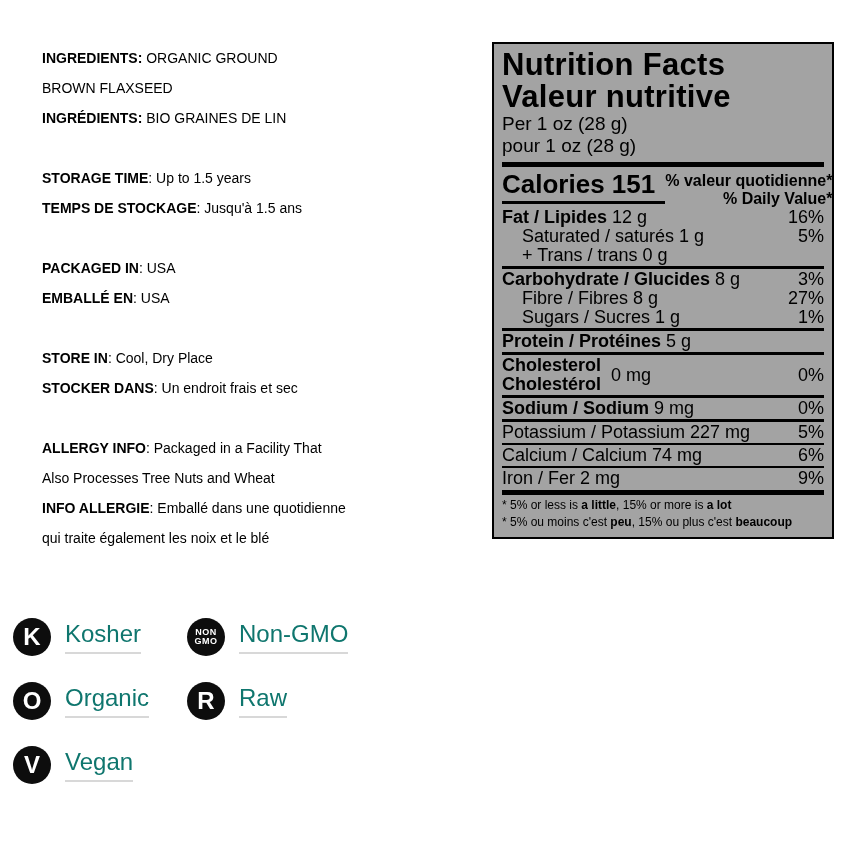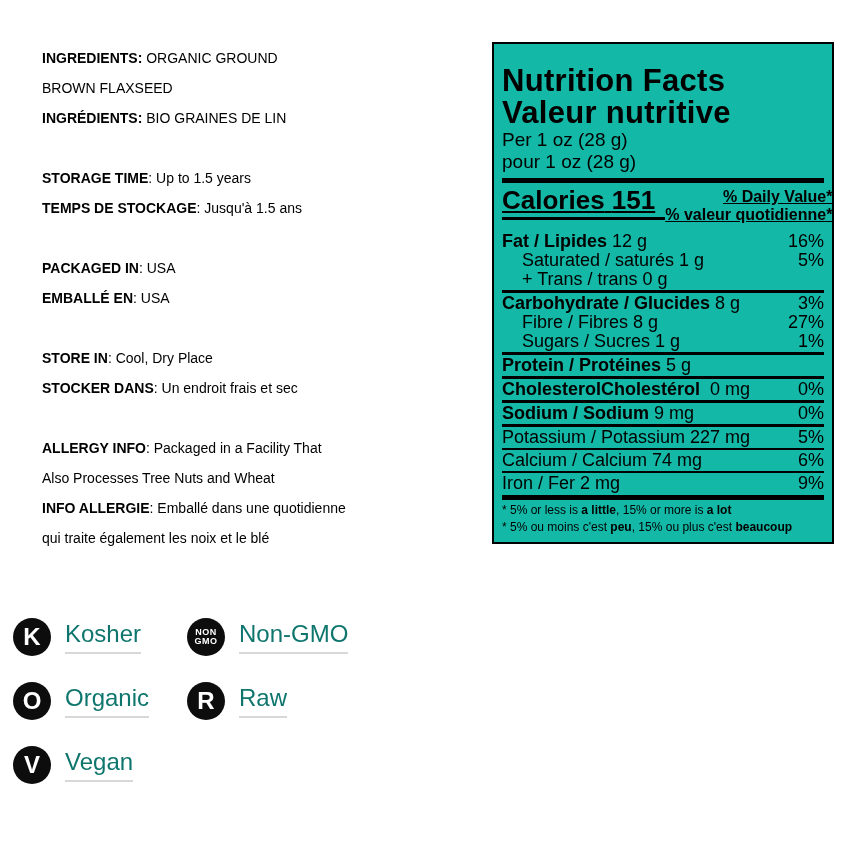--- a/index.html
+++ b/index.html
@@ -10,33 +10,33 @@
   .b{font-weight:bold;}
 
   
   .left-info{position:absolute;left:13px;top:43px;width:472px;font-size:14px;line-height:30px;margin-left:29px;}
   .info-line{white-space:nowrap;}
   .info-spacer{height:30px;}
 
   
   .nfp{
     position:absolute;left:492px;top:42px;width:342px;box-sizing:border-box;
-    border:2px solid #000;padding:21px 8px 6px 8px;background:#14b8a6;
+    border:2px solid #000;padding:5px 8px 6px 8px;background:#a3a3a3;
   }
   .nfp-title{font-size:31px;font-weight:bold;line-height:32px;letter-spacing:.3px;white-space:nowrap;}
   .nfp-serving{font-size:19px;line-height:22px;white-space:nowrap;}
   .bar{height:5px;background:#000;margin:5px 0 3px 0;}
-  .cal-row{display:flex;justify-content:space-between;align-items:flex-start;margin-bottom:8px;text-decoration:underline;}
+  .cal-row{display:flex;justify-content:space-between;align-items:flex-start;margin-bottom:0;}
   .cal{font-size:26px;font-weight:bold;line-height:28px;border-bottom:3px solid #000;padding:0 10px 3px 0;white-space:nowrap;}
   .dvh{text-align:right;font-size:16px;font-weight:bold;line-height:18px;margin-top:2px;white-space:nowrap;}
   .nrow{display:flex;justify-content:space-between;font-size:18px;line-height:19px;}
   .nrow.indent{padding-left:20px;}
   .nrow .dv{text-align:right;}
   .chol{align-items:center;}
-  .chol-labels{display:flex;flex-direction:row;font-weight:bold;}
+  .chol-labels{display:flex;flex-direction:column;font-weight:bold;}
   .chol-amt{margin-left:10px;margin-right:auto;}
   .rl{background:#000;margin:1px 0;}
   .rl-thin{height:2px;}
   .rl-medium{height:3px;}
   .rl-thick{height:5px;margin-top:2px;}
   .fn{font-size:12px;line-height:17px;margin-top:2px;}
   .fn-en{white-space:nowrap;}
   .fn-fr{text-align:justify;}
 
   
@@ -80,22 +80,22 @@
 
 <div class="nfp">
   <div class="nfp-title">Nutrition Facts</div>
   <div class="nfp-title">Valeur nutritive</div>
   <div class="nfp-serving">Per 1 oz (28 g)</div>
   <div class="nfp-serving">pour 1 oz (28 g)</div>
   <div class="bar"></div>
   <div class="cal-row">
     <div class="cal"><span>Calories</span> <span>151</span></div>
     <div class="dvh">
+      <div>% valeur quotidienne*</div>
       <div>% Daily Value*</div>
-      <div>% valeur quotidienne*</div>
     </div>
   </div>
   <div id="nutrient-rows">
       <div class="nrow">
         <span><span class="b">Fat / Lipides</span><span> 12 g</span></span>
         <span class="dv">16%</span>
       </div>
       <div class="nrow indent">
         <span><span>Saturated / saturés</span><span> 1 g</span></span>
         <span class="dv">5%</span>

